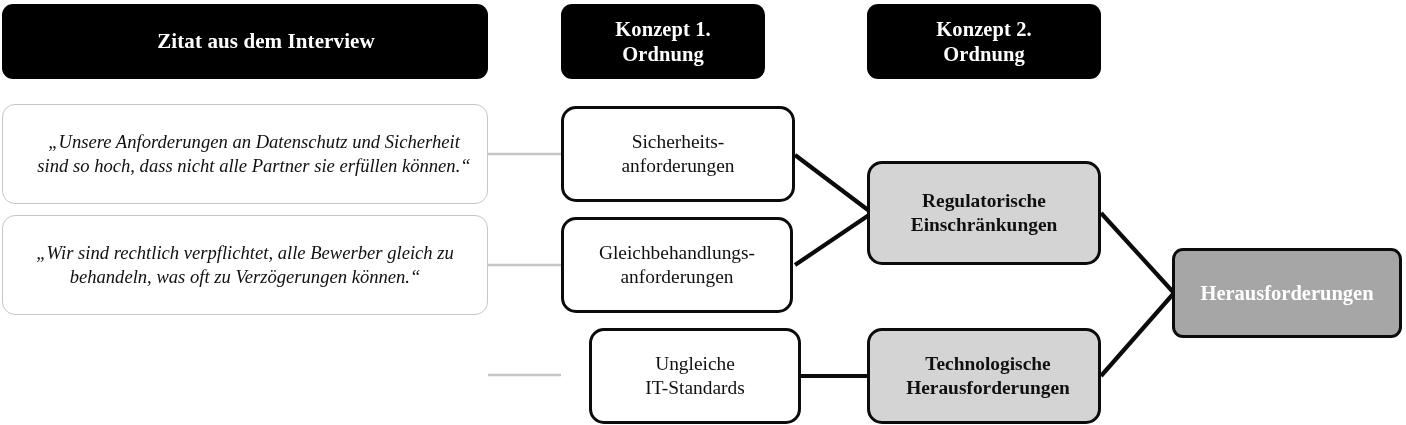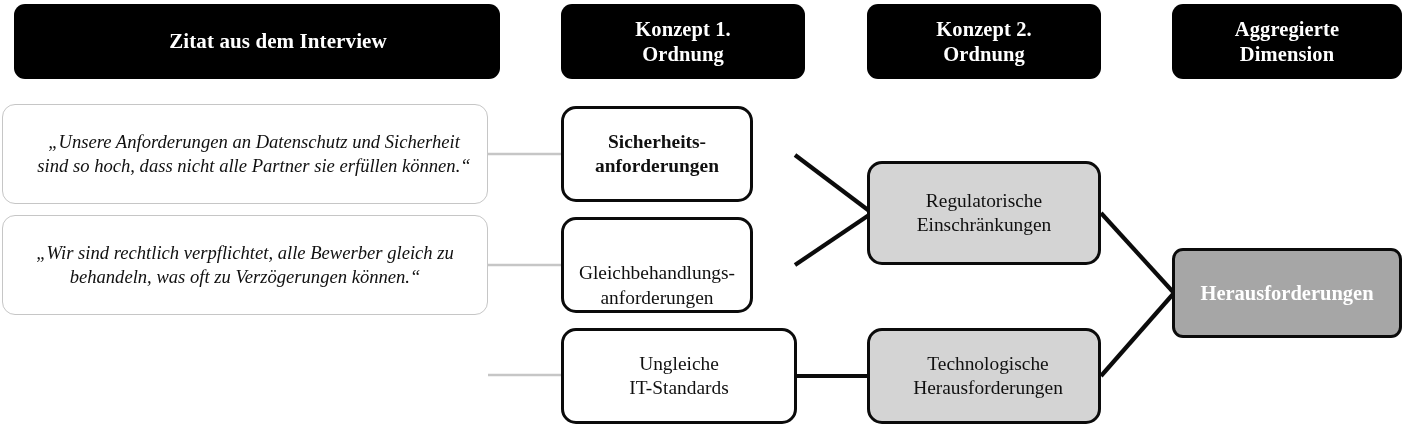--- a/index.html
+++ b/index.html
@@ -44,21 +44,21 @@
     font-size:19.4px;
   }
   .k1 .txt{line-height:1.26;}
 
   
   .k2{
     background:#d4d4d4;color:#101010;
     border:3.1px solid #0b0b0b;border-radius:15px;
     font-size:19.4px;
   }
-  .k2 .txt{line-height:1.26;}
+  .k2 .txt{line-height:1.26;font-weight:bold;}
 
   
   .agg{
     background:#a6a6a6;color:#ffffff;
     border:3.4px solid #0b0b0b;border-radius:11px;
     font-weight:bold;font-size:20.5px;
   }
 </style>
 </head>
 <body>
@@ -72,59 +72,55 @@
     <line x1="488" y1="375" x2="561" y2="375" stroke="#c6c6c6" stroke-width="2.6"></line>
 
     <line x1="795" y1="155" x2="872" y2="213" stroke="#0b0b0b" stroke-width="4.2"></line>
     <line x1="795" y1="265" x2="872" y2="213" stroke="#0b0b0b" stroke-width="4.2"></line>
     <line x1="795" y1="376" x2="872" y2="376" stroke="#0b0b0b" stroke-width="4.2"></line>
 
     <line x1="1101" y1="213" x2="1174" y2="293" stroke="#0b0b0b" stroke-width="4.2"></line>
     <line x1="1101" y1="376" x2="1174" y2="293" stroke="#0b0b0b" stroke-width="4.2"></line>
   </svg>
 
-  <div class="box hdr wide" style="left:14px;top:4px;width:486px;height:75px;padding-left:42px;">
+  <div class="box hdr wide" style="left:2px;top:4px;width:486px;height:75px;padding-left:42px;">
     <span class="txt">Zitat aus dem Interview</span>
   </div>
 
-  <div class="box hdr" style="left:561px;top:4px;width:244px;height:75px;">
+  <div class="box hdr" style="left:561px;top:4px;width:204px;height:75px;">
     <span class="txt">Konzept 1.
 Ordnung</span>
   </div>
 
   <div class="box hdr" style="left:867px;top:4px;width:234px;height:75px;">
     <span class="txt">Konzept 2.
 Ordnung</span>
   </div>
 
-  <div class="box hdr" style="left:1172px;top:4px;width:230px;height:75px;">
-    <span class="txt">Aggregierte
-Dimension</span>
-  </div>
 
   <div class="box quote" style="left:2px;top:104px;width:486px;height:100px;padding-left:32px;">
     <span class="txt">„Unsere Anforderungen an Datenschutz und Sicherheit sind so hoch, dass nicht alle Partner sie erfüllen können.“</span>
   </div>
 
   <div class="box quote" style="left:2px;top:215px;width:486px;height:100px;">
     <span class="txt">„Wir sind rechtlich verpflichtet, alle Bewerber gleich zu behandeln, was oft zu Verzögerungen können.“</span>
   </div>
 
 
-  <div class="box k1" style="left:561px;top:106px;width:192px;height:96px;font-weight:bold;">
+  <div class="box k1" style="left:561px;top:106px;width:234px;height:96px;">
     <span class="txt">Sicherheits-
 anforderungen</span>
   </div>
 
-  <div class="box k1" style="left:561px;top:217px;width:192px;height:96px;align-items:flex-end;">
+  <div class="box k1" style="left:561px;top:217px;width:232px;height:96px;">
     <span class="txt">Gleichbehandlungs-
 anforderungen</span>
   </div>
 
-  <div class="box k1" style="left:561px;top:328px;width:236px;height:96px;">
+  <div class="box k1" style="left:589px;top:328px;width:212px;height:96px;">
     <span class="txt">Ungleiche
 IT-Standards</span>
   </div>
 
   <div class="box k2" style="left:867px;top:161px;width:234px;height:104px;">
     <span class="txt">Regulatorische
 Einschränkungen</span>
   </div>
 
   <div class="box k2" style="left:867px;top:328px;width:234px;height:96px;padding-left:8px;">

